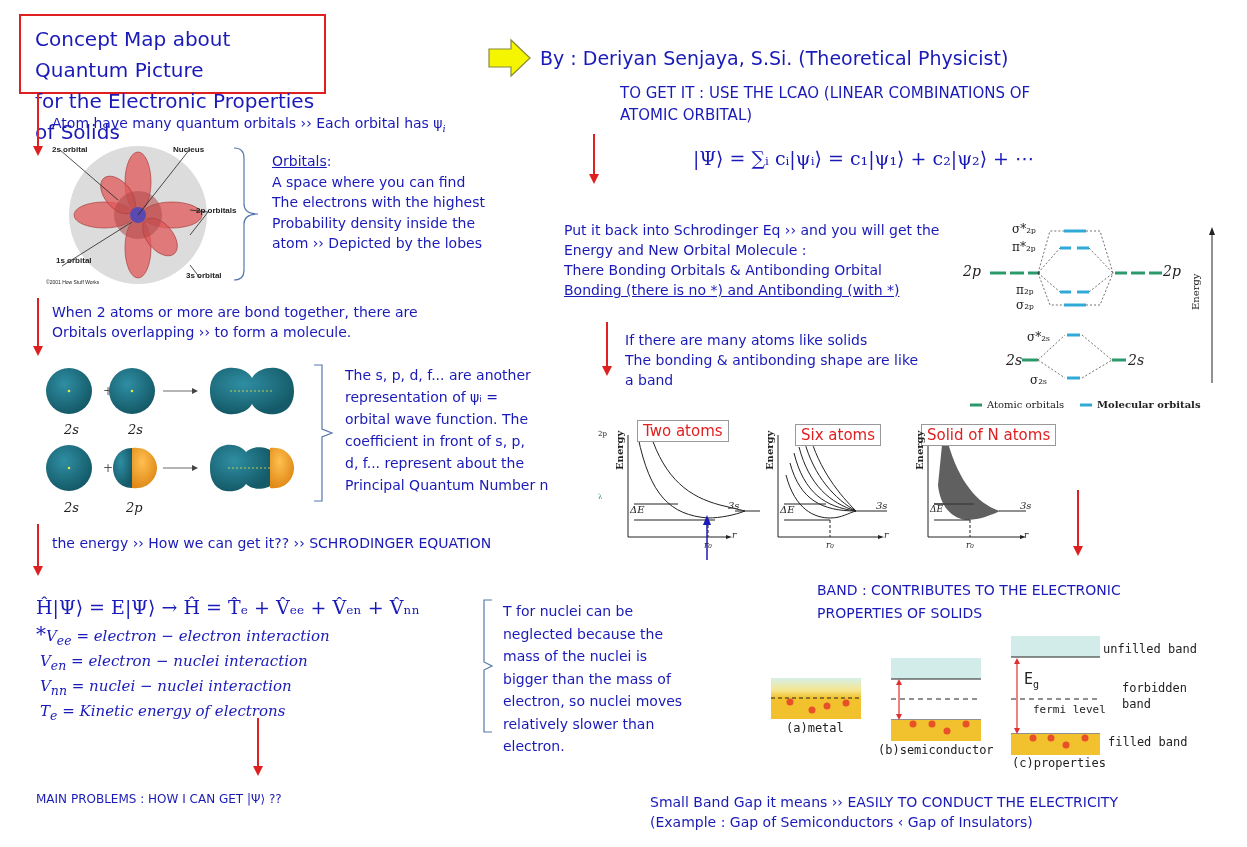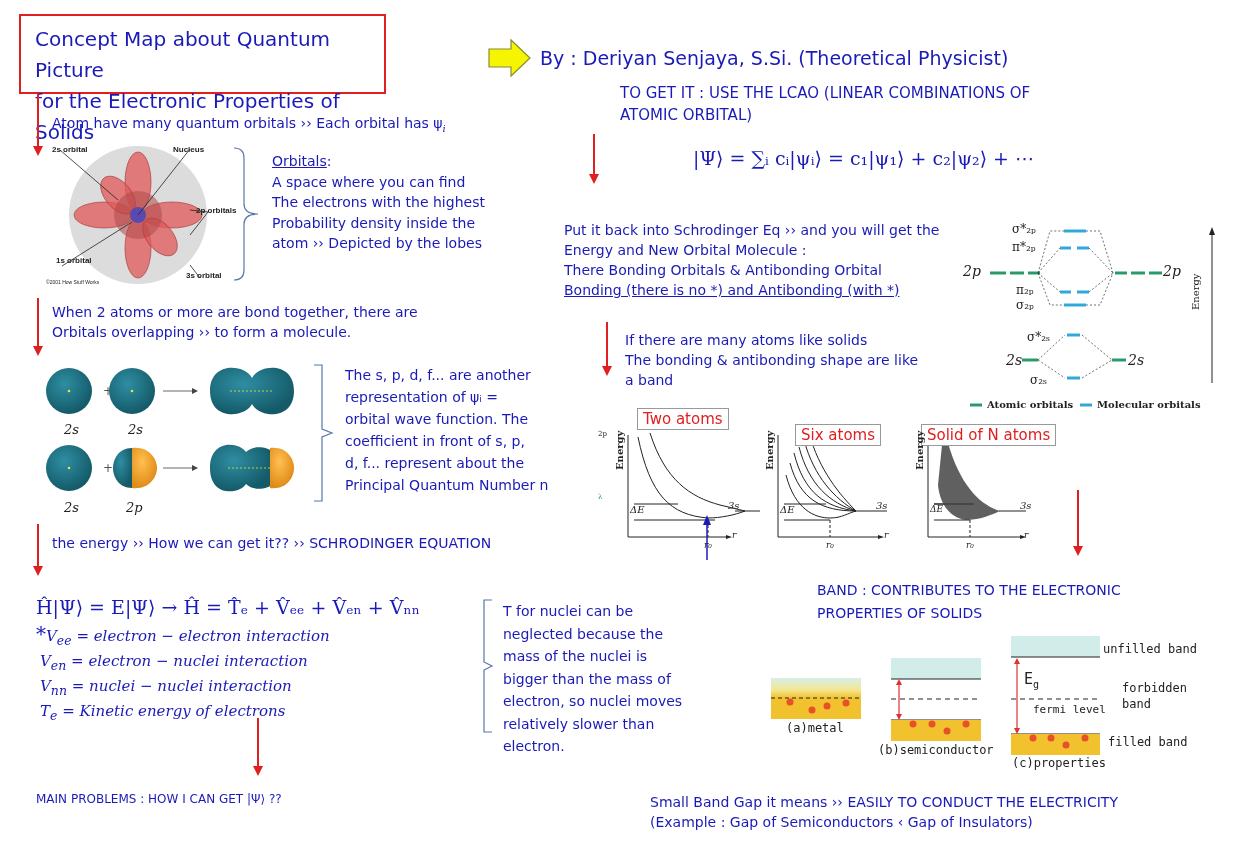--- a/index.html
+++ b/index.html
@@ -1,21 +1,21 @@
 <!DOCTYPE html>
 <html><head>
 <meta charset="utf-8">
 <style>
   html,body{margin:0;padding:0;background:#ffffff;}
   body{width:1247px;height:847px;position:relative;overflow:hidden;
        font-family:"DejaVu Sans","Liberation Sans",sans-serif;color:#1a1ab8;}
   .abs{position:absolute;}
   .txt{color:#1a1ab8;font-size:14px;line-height:22px;white-space:nowrap;}
   .math{font-family:"DejaVu Serif","Liberation Serif",serif;color:#1a1ab8;font-style:italic;}
-  .title-box{left:19px;top:14px;width:367px;height:80px;border:2.5px solid #e02020;box-sizing:border-box;
+  .title-box{left:19px;top:14px;width:307px;height:80px;border:2.5px solid #e02020;box-sizing:border-box;
              padding:8px 0 0 14px;font-size:20px;line-height:31px;color:#1a1ab8;}
   .author{left:540px;top:47px;font-size:19px;color:#1a1ab8;white-space:nowrap;}
   .vline{position:absolute;width:1.5px;background:#e02020;}
   .arrowhead{position:absolute;width:0;height:0;border-left:5px solid transparent;border-right:5px solid transparent;border-top:10px solid #e02020;}
   .u{text-decoration:underline;}
   .caption-red{position:absolute;border:1px solid #999;background:#fff;color:#e02020;font-size:15px;padding:0 5px;line-height:20px;white-space:nowrap;}
   .mono{font-family:"DejaVu Sans Mono","Liberation Mono",monospace;color:#222;font-size:12px;white-space:nowrap;}
   .small-lbl{font-family:"Liberation Sans",sans-serif;font-size:8px;color:#222;white-space:nowrap;font-weight:bold;}
   .serif-lbl{font-family:"DejaVu Serif","Liberation Serif",serif;color:#222;white-space:nowrap;}
 </style>
@@ -228,21 +228,21 @@
 <div class="abs serif-lbl" style="left:1012px;top:240px;font-size:12px">π*₂ₚ</div>
 <div class="abs serif-lbl" style="left:963px;top:263px;font-size:14px;font-style:italic">2p</div>
 <div class="abs serif-lbl" style="left:1163px;top:263px;font-size:14px;font-style:italic">2p</div>
 <div class="abs serif-lbl" style="left:1016px;top:283px;font-size:12px">π₂ₚ</div>
 <div class="abs serif-lbl" style="left:1016px;top:298px;font-size:12px">σ₂ₚ</div>
 <div class="abs serif-lbl" style="left:1027px;top:330px;font-size:12px">σ*₂ₛ</div>
 <div class="abs serif-lbl" style="left:1006px;top:352px;font-size:14px;font-style:italic">2s</div>
 <div class="abs serif-lbl" style="left:1128px;top:352px;font-size:14px;font-style:italic">2s</div>
 <div class="abs serif-lbl" style="left:1030px;top:373px;font-size:12px">σ₂ₛ</div>
 <div class="abs serif-lbl" style="left:1190px;top:310px;font-size:10px;transform:rotate(-90deg);transform-origin:left top">Energy</div>
-<div class="abs serif-lbl" style="left:987px;top:399px;font-size:10px;font-weight:bold">Atomic orbitals</div>
+<div class="abs serif-lbl" style="left:987px;top:399px;font-size:10px;font-weight:normal">Atomic orbitals</div>
 <div class="abs serif-lbl" style="left:1097px;top:399px;font-size:10px;font-weight:bold">Molecular orbitals</div>
 
 <div class="vline" style="left:606px;top:322px;height:44px"></div>
 <div class="arrowhead" style="left:602px;top:366px"></div>
 
 <div class="abs txt" style="left:625px;top:330px;line-height:20px;font-size:14px">
   <div>If there are many atoms like solids</div>
   <div>The bonding &amp; antibonding shape are like</div>
   <div>a band</div>
 </div>
@@ -278,21 +278,21 @@
   </g>
   <path d="M352,20 L358,18 C370,60 390,80 410,86 C395,93 385,95 375,95 C360,92 350,80 348,60 Z" fill="#444" fill-opacity="0.85"></path>
   <g fill="#222">
     <polygon points="136,110 142,112 136,114"></polygon>
     <polygon points="288,110 294,112 288,114"></polygon>
     <polygon points="430,110 436,112 430,114"></polygon>
   </g>
   <line x1="117" y1="135" x2="117" y2="95" stroke="#1a1ab8" stroke-width="1.5"></line>
   <polygon points="113,100 117,90 121,100" fill="#1a1ab8"></polygon>
 </svg>
-<div class="caption-red abs" style="left:637px;top:408px">Two atoms</div>
+<div class="caption-red abs" style="left:637px;top:420px">Two atoms</div>
 <div class="caption-red abs" style="left:795px;top:424px">Six atoms</div>
 <div class="caption-red abs" style="left:921px;top:424px">Solid of N atoms</div>
 
 <div class="abs serif-lbl" style="left:598px;top:430px;font-size:7px">2p</div>
 <div class="abs serif-lbl" style="left:598px;top:493px;font-size:7px;color:#2a9a6a">λ</div>
 
 <div class="abs serif-lbl" style="left:614px;top:470px;font-size:10px;font-weight:bold;transform:rotate(-90deg);transform-origin:left top">Energy</div>
 <div class="abs serif-lbl" style="left:764px;top:470px;font-size:10px;font-weight:bold;transform:rotate(-90deg);transform-origin:left top">Energy</div>
 <div class="abs serif-lbl" style="left:914px;top:470px;font-size:10px;font-weight:bold;transform:rotate(-90deg);transform-origin:left top">Energy</div>
 

